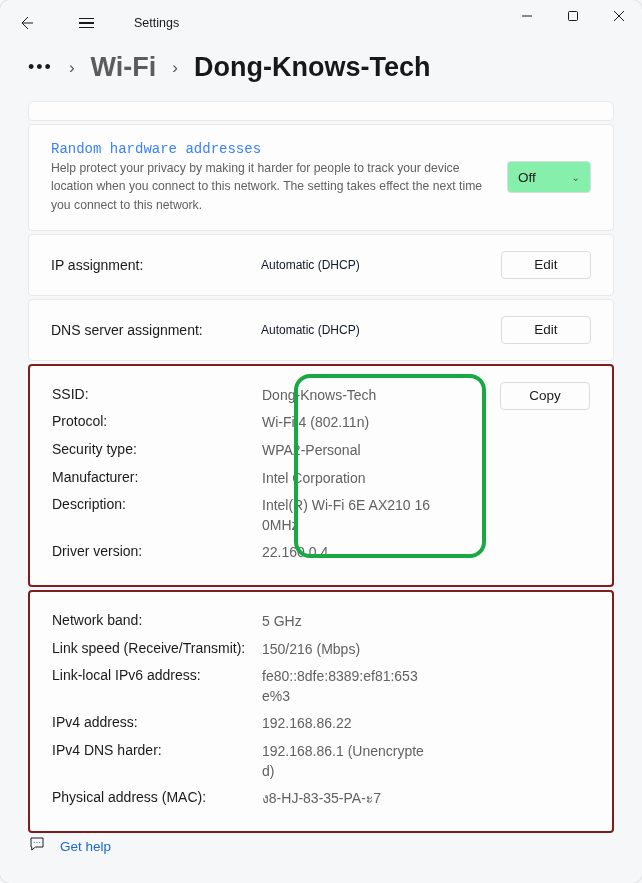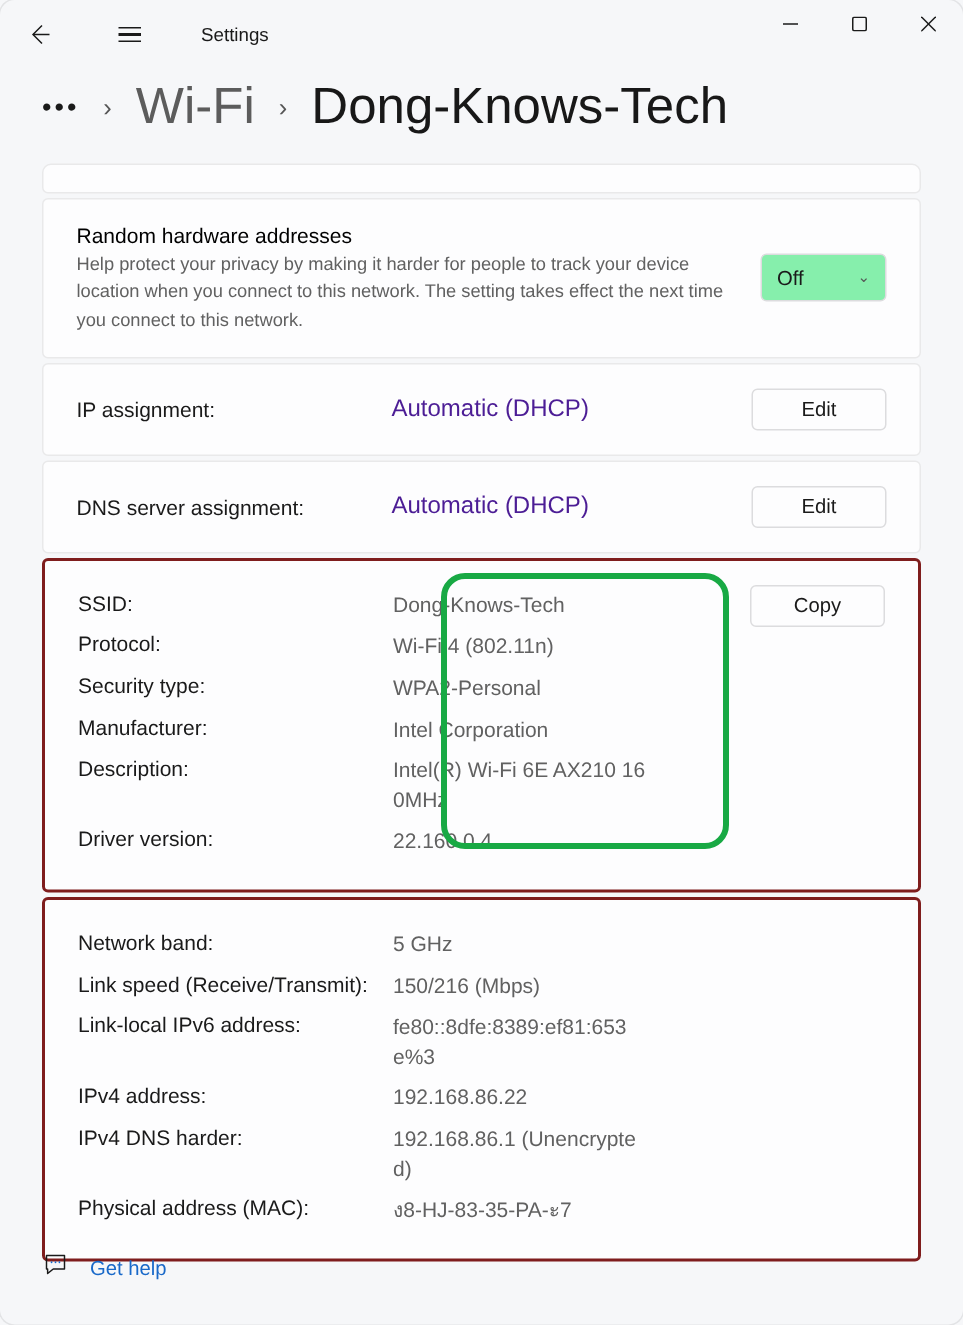--- a/index.html
+++ b/index.html
@@ -65,22 +65,22 @@
     .bc-ellipsis {
       font-size: 18px;
       color: #1a1a1a;
       letter-spacing: 2px;
     }
     .bc-sep {
       color: #565656;
       font-size: 17px;
     }
     .bc-item {
-      font-size: 34px;
-      font-weight: 400;
+      font-size: 27px;
+      font-weight: 700;
       color: #5c5c5c;
     }
     .bc-item.current {
       color: #181818;
     }
     .content {
       padding: 0 28px;
     }
     .card {
       background: #fdfdfe;
@@ -96,22 +96,23 @@
     .card-row {
       display: flex;
       align-items: center;
       gap: 12px;
     }
     .card-text {
       flex: 1;
     }
     .card-title {
       font-size: 14px;
-      color: #000000;
+      color: #3b82f6;
       font-weight: 400;
+      font-family: Liberation Mono, monospace;
     }
     .card-desc {
       font-size: 12.2px;
       color: #616161;
       line-height: 1.5;
       margin-top: 2px;
     }
     .select-ctl {
       width: 84px;
       height: 32px;
@@ -133,22 +134,22 @@
       display: flex;
       align-items: center;
     }
     .col-label {
       width: 210px;
       font-size: 14px;
       color: #1a1a1a;
     }
     .col-value {
       flex: 1;
-      font-size: 16px;
-      color: #4c1d95;
+      font-size: 12px;
+      color: #0f172a;
     }
     .btn {
       width: 90px;
       height: 28px;
       border: 1px solid #dcdcde;
       border-radius: 4px;
       background: #fdfdfe;
       font-size: 13.5px;
       color: #1a1a1a;
       display: flex;

